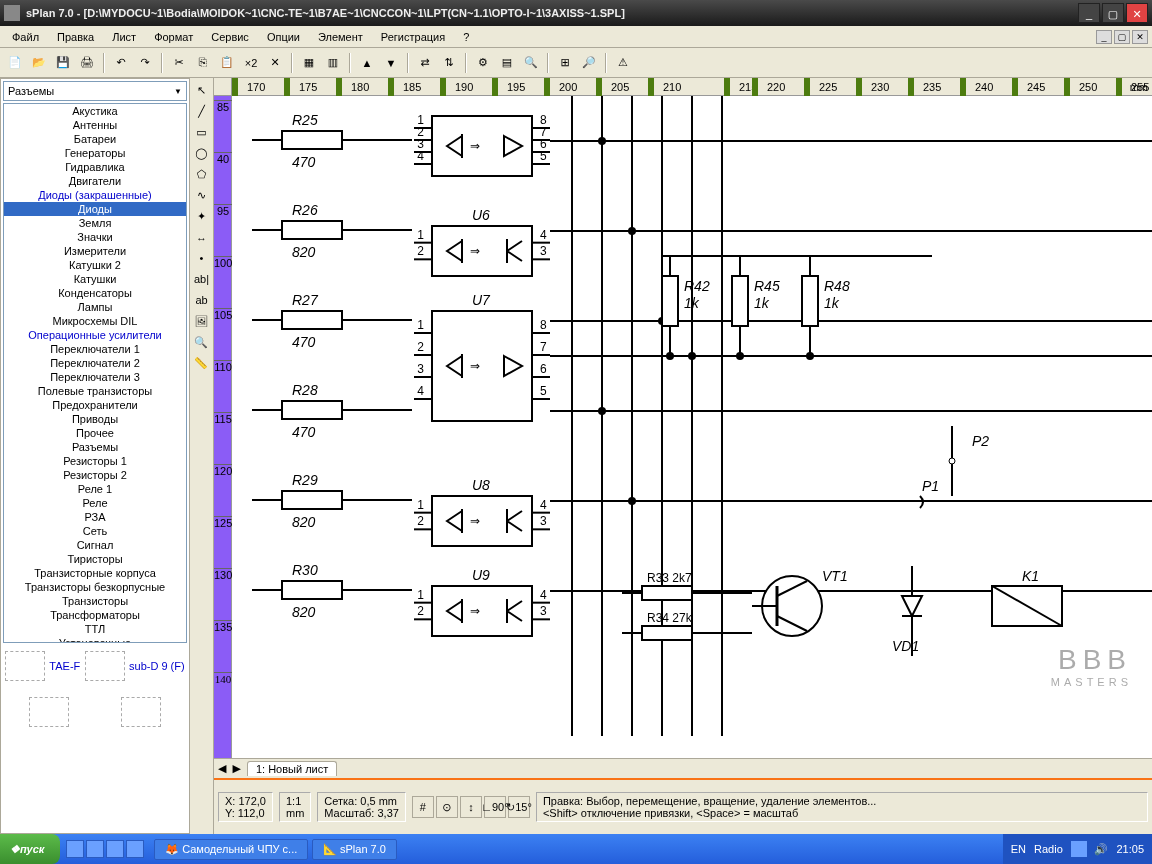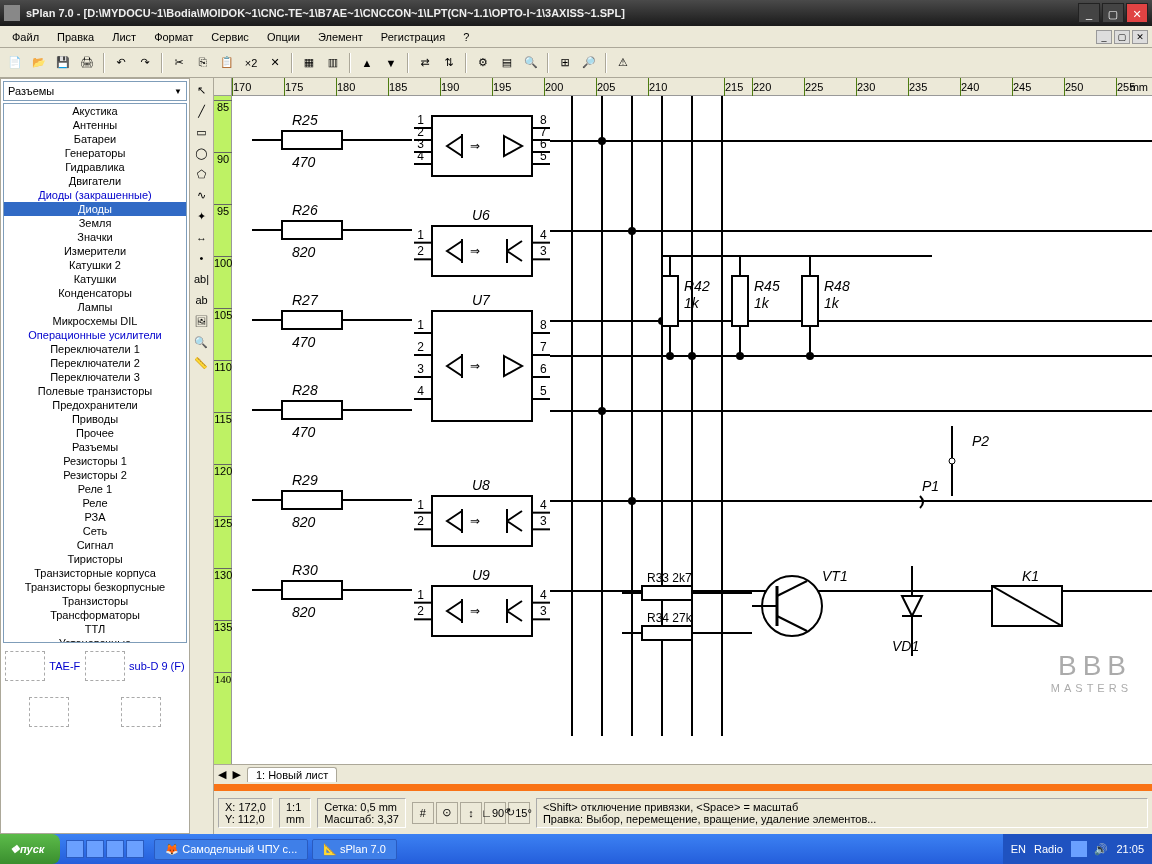--- a/index.html
+++ b/index.html
@@ -34,30 +34,30 @@
 .symrow .sym { display:flex; flex-direction:row; align-items:center; gap:4px;text-align:right; }
 .symrow .glyph { width:40px; height:30px; border:1px dashed #aaa; }
 
 .vtoolbar { width:24px; background:#ece9d8; border-right:1px solid #aca899; display:flex; flex-direction:column; align-items:center; padding-top:2px; gap:1px;}
 .vtoolbar .vb { width:20px; height:20px; display:flex; align-items:center; justify-content:center; border:1px solid transparent;}
 
 .canvaswrap { flex:1; display:flex; flex-direction:column; background:#fff; }
 .hruler { height:18px; background:#ece9d8; border-bottom:1px solid #999; position:relative; font-size:9px; display:flex;}
 .hruler .stub{width:18px;border-right:1px solid #999;}
 .hruler .ticks{flex:1;position:relative;}
-.hruler .tick { position:absolute; top:0; height:18px; border-left:1px solid #4d7c0f; padding-left:0; padding-top:3px;}
+.hruler .tick { position:absolute; top:0; height:18px; border-left:6px solid #4d7c0f; padding-left:9px; padding-top:3px;}
 .hruler .unit { position:absolute; right:4px; top:3px; }
 .canvasrow { flex:1; display:flex; position:relative;}
-.vruler { width:18px; background:#bef264; border-right:1px solid #999; position:relative; font-size:9px;}
+.vruler { width:18px; background:#8b5cf6; border-right:1px solid #999; position:relative; font-size:9px;}
 .vruler .tick { position:absolute; left:0; width:18px; border-top:1px solid #666; text-align:center; padding-top:0px;}
 .canvas { flex:1; background:#fff; position:relative; overflow:hidden; }
 .canvas .schem{position:absolute; inset:0;}
 .tabbar { height:20px; background:#ece9d8; border-top:1px solid #aca899; display:flex; align-items:center; padding:0 4px; gap:6px; font-size:10px;}
 .tabbar .tab { background:#fff; border:1px solid #aca899; border-bottom:none; padding:1px 8px; border-radius:3px 3px 0 0;}
-.infobar { height:50px; background:#ece9d8; border-top:7px solid #f97316; display:flex; align-items:center; padding:2px 4px; gap:6px; font-size:10px;}
+.infobar { height:56px; background:#ece9d8; border-top:2px solid #f97316; display:flex; align-items:center; padding:2px 4px; gap:6px; font-size:10px;}
 .infobar .cell { border:1px inset #fff; padding:2px 6px; background:#ece9d8; height:30px; display:flex; flex-direction:column; justify-content:center; }
 .infobar .btns { display:flex; gap:2px; }
 .infobar .ib { width:22px; height:22px; border:1px solid #aca899; background:#ece9d8; display:flex; align-items:center; justify-content:center;}
 
 .taskbar { position:absolute; bottom:0; left:0; right:0; height:30px; background:linear-gradient(#3c81f3,#245edb); display:flex; align-items:center; color:#fff; }
 .start { height:30px; padding:0 16px 0 10px; background:linear-gradient(#5cbb4a,#3a8e2e); font-weight:bold; font-style:italic; display:flex; align-items:center; border-radius:0 8px 8px 0;}
 .ql { display:flex; gap:2px; padding:0 6px; }
 .ql .q { width:18px; height:18px; background:#6aa0ff; border:1px solid #2a5bc0; }
 .task { background:#3f7fe8; border:1px solid #2a5bc0; padding:3px 10px; margin-left:4px; border-radius:2px; }
 .tray { margin-left:auto; background:#1f52c0; height:30px; display:flex; align-items:center; padding:0 8px; gap:8px; }
@@ -236,21 +236,21 @@
           <div class="tick" style="left: 728px;">240</div>
           <div class="tick" style="left: 780px;">245</div>
           <div class="tick" style="left: 832px;">250</div>
           <div class="tick" style="left: 884px;">255</div>
         </div>
       <div class="unit">mm</div>
     </div>
     <div class="canvasrow">
       <div class="vruler" id="vruler">
           <div class="tick" style="top: 4px;">85</div>
-          <div class="tick" style="top: 56px;">90</div>
+          <div class="tick" style="top: 56px;">40</div>
           <div class="tick" style="top: 108px;">95</div>
           <div class="tick" style="top: 160px;">100</div>
           <div class="tick" style="top: 212px;">105</div>
           <div class="tick" style="top: 264px;">110</div>
           <div class="tick" style="top: 316px;">115</div>
           <div class="tick" style="top: 368px;">120</div>
           <div class="tick" style="top: 420px;">125</div>
           <div class="tick" style="top: 472px;">130</div>
           <div class="tick" style="top: 524px;">135</div>
           <div class="tick" style="top: 576px; font-family: Liberation Serif, serif;">140</div>
@@ -479,22 +479,22 @@
           <span>Масштаб:   3,37</span>
         </div>
       <div class="btns">
         <div class="ib">#</div>
         <div class="ib">⊙</div>
         <div class="ib">↕</div>
         <div class="ib">∟<span>90°</span></div>
         <div class="ib">↻<span>15°</span></div>
       </div>
       <div class="cell" style="flex:1">
+          <span>Правка: Выбор, перемещение, вращение, удаление элементов...</span>
           <span>&lt;Shift&gt; отключение привязки, &lt;Space&gt; = масштаб</span>
-          <span>Правка: Выбор, перемещение, вращение, удаление элементов...</span>
         </div>
     </div>
   </div>
 </div>
 
 <div class="taskbar">
   <div class="start">❖ <span>пуск</span></div>
   <div class="ql">
       <div class="q"></div>
       <div class="q"></div>

